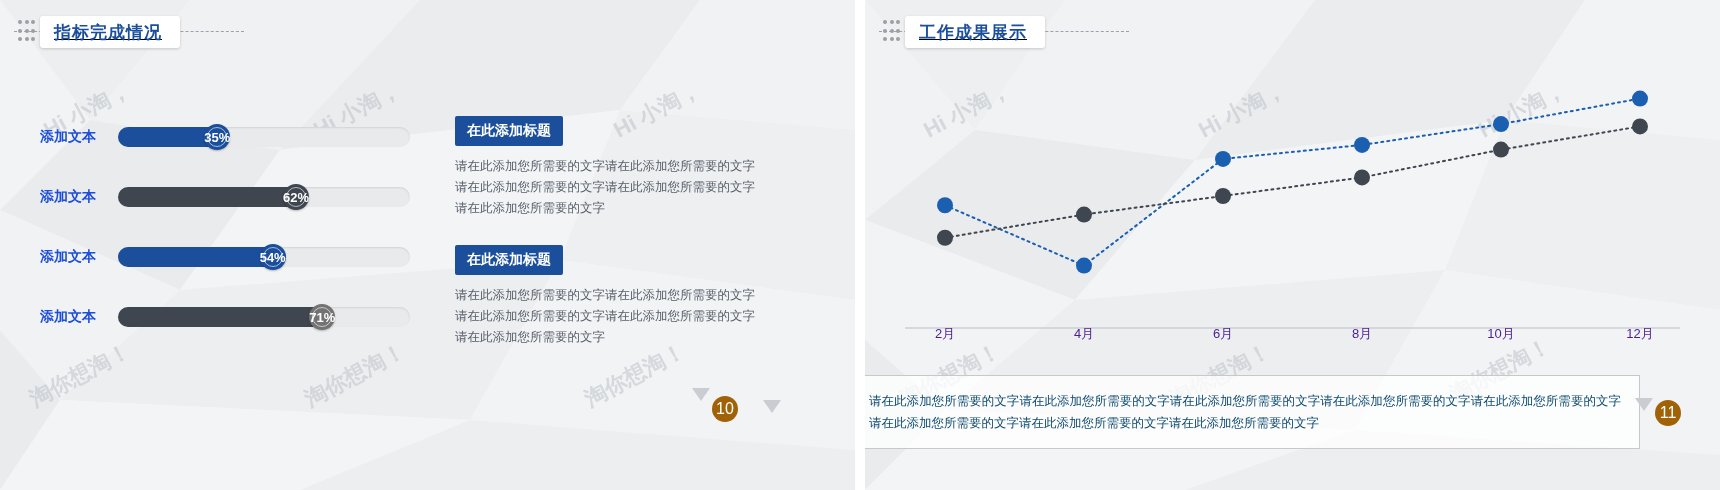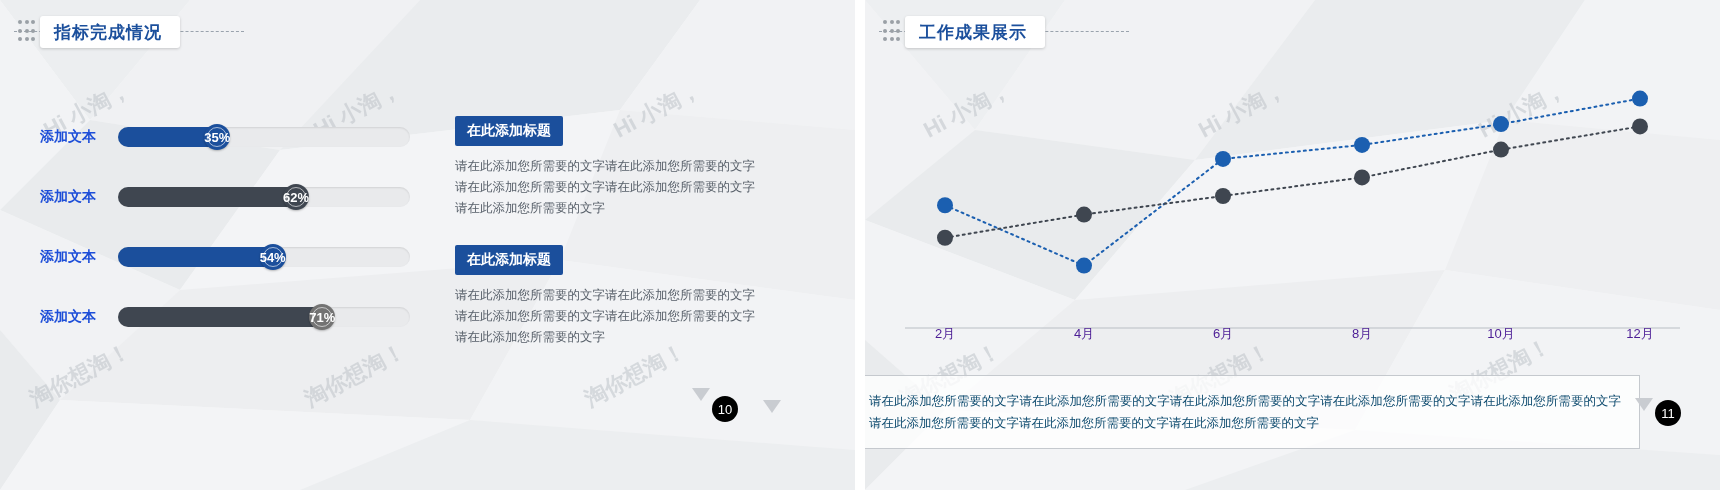--- a/index.html
+++ b/index.html
@@ -10,21 +10,21 @@
   .slide{position:absolute;top:0;height:490px;overflow:hidden;background:#f2f3f5;}
   .slide-left{left:0;width:855px;}
   .slide-right{left:865px;width:855px;}
   .gap{position:absolute;left:855px;top:0;width:10px;height:490px;background:#ffffff;z-index:40;}
 
   
   .poly{position:absolute;inset:0;}
   .poly svg{display:block;width:100%;height:100%;}
 
   
-  .sec-head{position:absolute;left:14px;top:16px;display:flex;align-items:center;height:32px;z-index:20;}
+  .sec-head{position:absolute;left:14px;top:16px;display:flex;align-items:center;height:32px;z-index:20;text-decoration:underline;}
   .sec-dots{width:26px;height:30px;display:grid;grid-template-columns:repeat(3,1fr);grid-template-rows:repeat(3,1fr);gap:2px;padding:3px 4px;box-sizing:border-box;}
   .sec-dots i{display:block;width:4px;height:4px;border-radius:50%;background:#9aa0a6;}
   .sec-plate{height:32px;display:flex;align-items:center;padding:0 18px 0 14px;background:#ffffff;border-radius:3px;box-shadow:0 1px 3px rgba(0,0,0,.18);}
   .sec-plate span{font-size:17px;font-weight:bold;color:#1b4f9c;letter-spacing:1px;}
   .sec-line{position:absolute;left:14px;top:31px;width:230px;border-top:1px dashed #9aa3ad;z-index:10;}
   .sec-line.long{width:250px;}
 
   
   .wm{position:absolute;color:rgba(190,195,200,.55);font-size:22px;font-weight:bold;transform:rotate(-28deg);white-space:nowrap;user-select:none;z-index:5;}
 
@@ -36,21 +36,21 @@
   .bar-fill{position:absolute;left:0;top:0;height:20px;border-radius:10px;}
   .bar-knob{position:absolute;top:-3px;width:26px;height:26px;border-radius:50%;display:flex;align-items:center;justify-content:center;font-size:13px;color:#fff;font-weight:bold;box-shadow:0 1px 2px rgba(0,0,0,.25);}
   .knob-ring{position:absolute;inset:3px;border:1px solid rgba(255,255,255,.6);border-radius:50%;}
 
   
   .texts{position:absolute;left:455px;top:116px;width:300px;z-index:15;}
   .tbl-title{display:inline-block;background:#1b4f9c;color:#fff;font-size:14px;font-weight:bold;padding:6px 12px;border-radius:2px;}
   .tbl-body{margin:10px 0 26px 0;font-size:12.5px;line-height:21px;color:#58606a;text-align:justify;}
 
   
-  .pgbadge{position:absolute;width:26px;height:26px;border-radius:50%;background:#000000;color:#fff;font-size:13px;display:flex;align-items:center;justify-content:center;z-index:30;text-align:center;}
+  .pgbadge{position:absolute;width:26px;height:26px;border-radius:50%;background:#a16207;color:#fff;font-size:16px;display:flex;align-items:center;justify-content:center;z-index:30;text-align:center;}
   .arrow-grey{position:absolute;width:0;height:0;border-left:9px solid transparent;border-right:9px solid transparent;border-top:13px solid #c9ccd1;z-index:25;}
 
   
   .chart{position:absolute;left:20px;top:60px;width:815px;height:270px;z-index:15;}
   .chart svg{display:block;}
   .axis-labels{position:absolute;left:20px;top:325px;width:815px;display:flex;z-index:16;}
   .axis-labels span{flex:1;text-align:center;font-size:13px;color:#4c1d95;}
 
   
   .notebox{position:absolute;left:-15px;top:375px;width:790px;box-sizing:border-box;background:rgba(255,255,255,.78);border:1px solid #c5c9ce;padding:14px 18px;z-index:18;}

